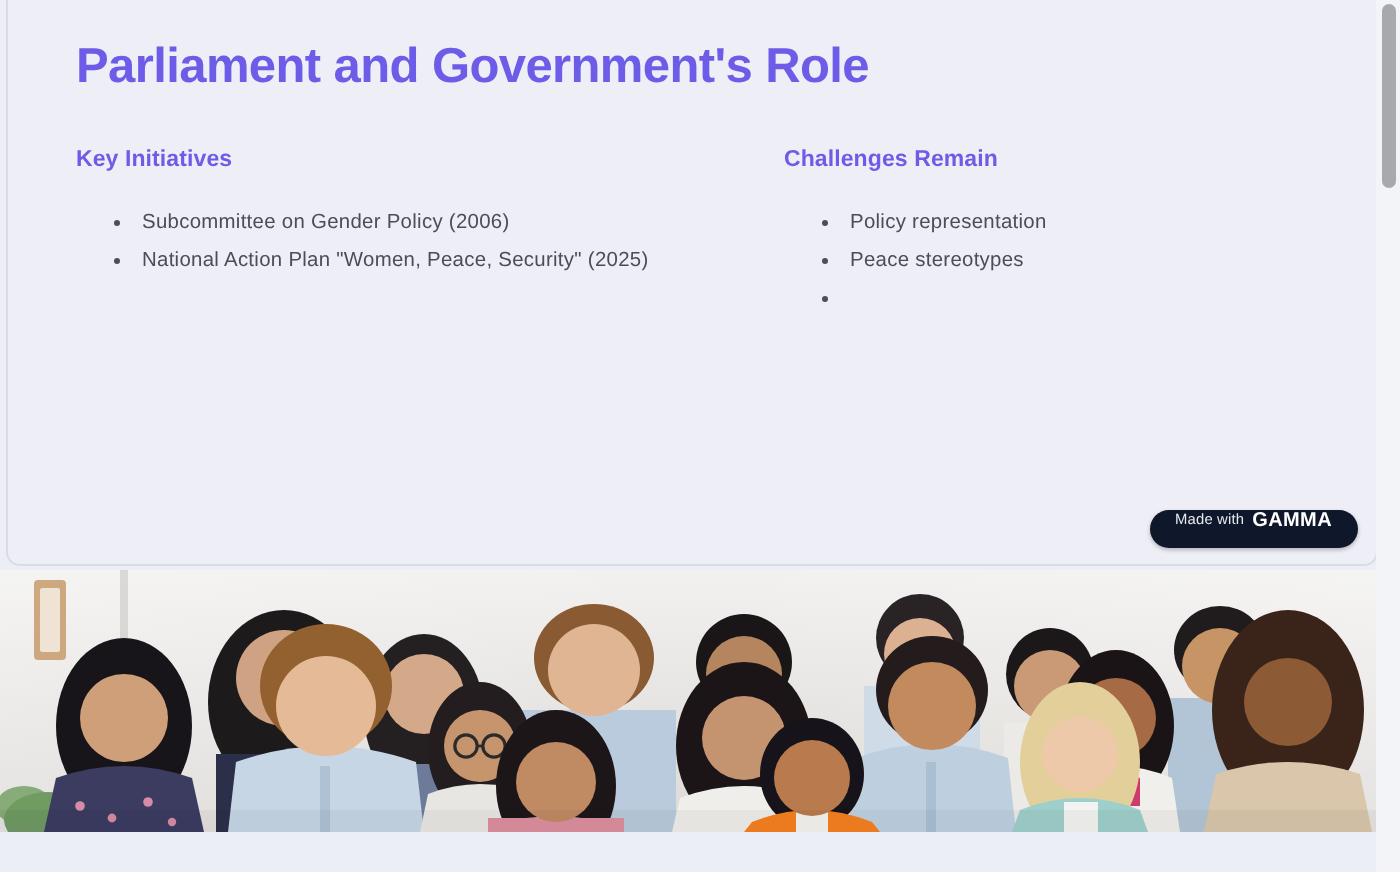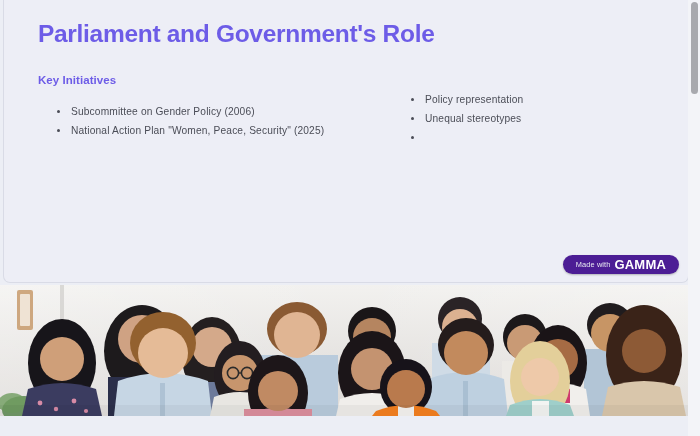--- a/index.html
+++ b/index.html
@@ -97,33 +97,32 @@
   }
 
   
   .gamma-badge {
     position: absolute;
     right: 9px;
     bottom: 8px;
     height: 19px;
     padding: 0 13px;
     border-radius: 11px;
-    background: #4c1d95;
+    background: #0f172a;
     display: flex;
-    align-items: center;
     gap: 4px;
     box-shadow: 0 1px 2px rgba(0,0,0,0.25);
   }
   .gamma-badge .made-with {
     font-size: 7.4px;
     color: #e8eaf2;
     letter-spacing: 0.1px;
   }
   .gamma-badge .gamma-word {
-    font-size: 13px;
+    font-size: 10px;
     font-weight: bold;
     color: #ffffff;
     letter-spacing: 0.2px;
   }
 
   
   .scrollbar-track {
     position: absolute;
     right: 0px;
     top: 0px;
@@ -182,28 +181,29 @@
             <span>Subcommittee on Gender Policy (2006)</span>
           </li>
           <li>
             <span class="dot"></span>
             <span>National Action Plan "Women, Peace, Security" (2025)</span>
           </li>
         </ul>
       </div>
 
       <div class="col col-right">
+        <div class="col-heading">Challenges Remain</div>
         <ul class="bullets">
           <li>
             <span class="dot"></span>
             <span>Policy representation</span>
           </li>
           <li>
             <span class="dot"></span>
-            <span>Unequal stereotypes</span>
+            <span>Peace stereotypes</span>
           </li>
           <li>
             <span class="dot"></span>
           </li>
         </ul>
       </div>
 
     </div>
 
     <div class="gamma-badge">

